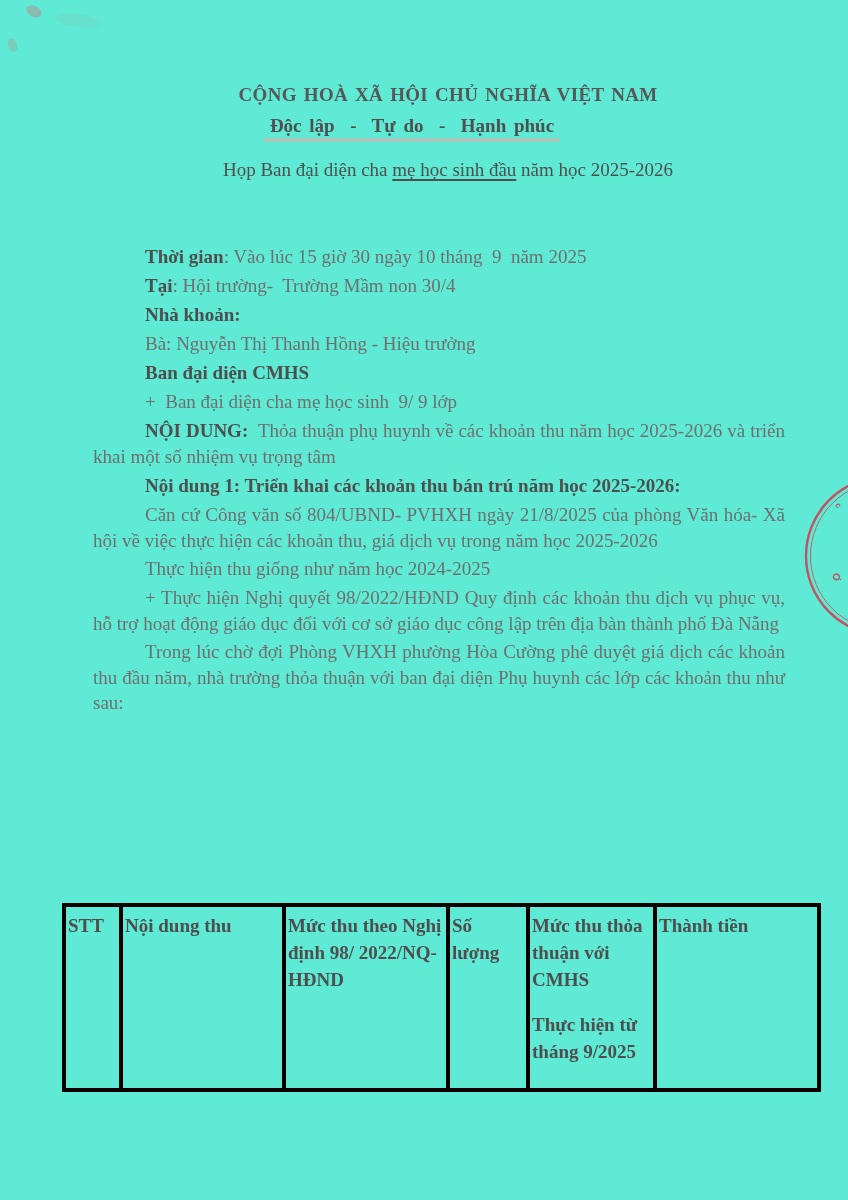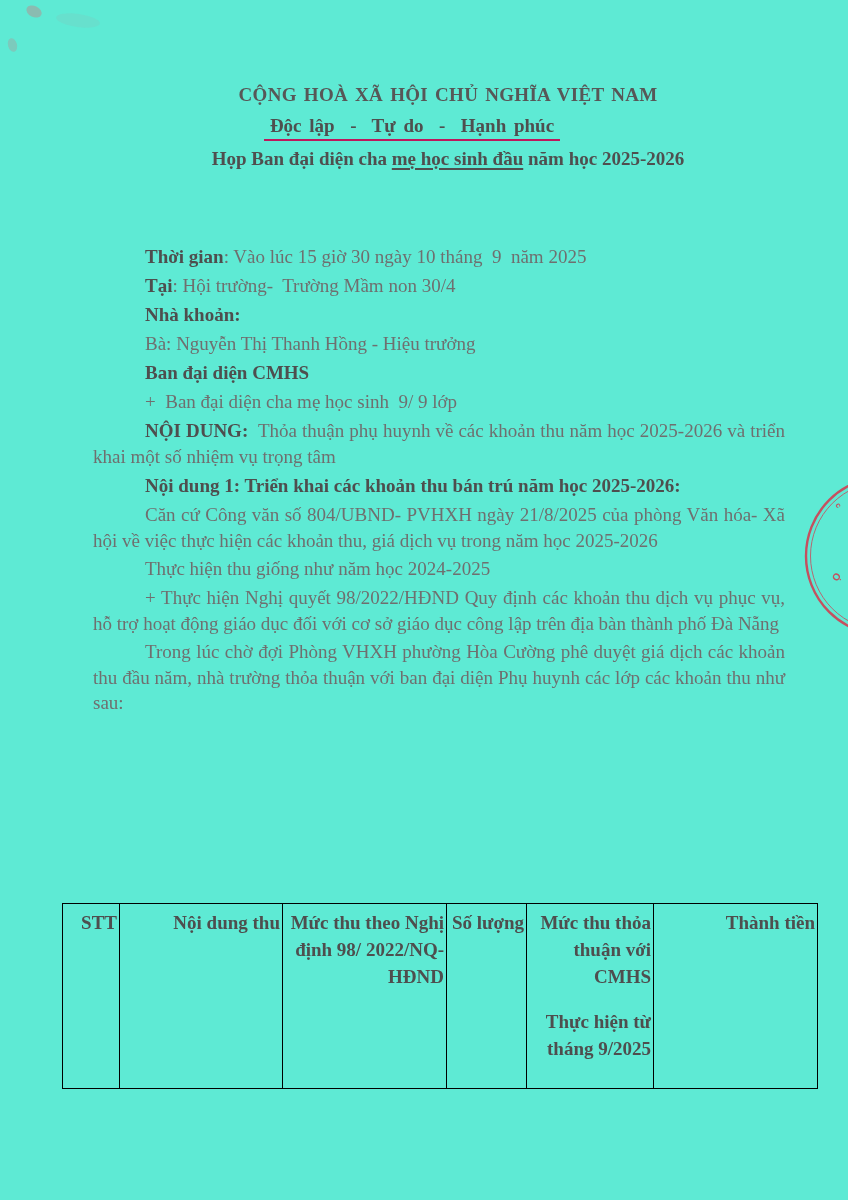--- a/index.html
+++ b/index.html
@@ -13,40 +13,40 @@
   .smudge{position:absolute;border-radius:50%;}
   .smudge.m1{left:26px;top:6px;width:16px;height:11px;background:rgba(205,120,125,.40);transform:rotate(25deg);}
   .smudge.m2{left:8px;top:38px;width:9px;height:14px;background:rgba(205,120,125,.28);transform:rotate(-15deg);}
   .smudge.m3{left:56px;top:14px;width:44px;height:13px;background:rgba(165,165,165,.14);transform:rotate(8deg);}
 
   
   .hdr{position:absolute;left:103px;top:84px;width:690px;text-align:center;}
   .republic{font-size:19px;font-weight:bold;color:#575757;letter-spacing:.3px;word-spacing:2px;}
   .motto{display:inline-block;position:relative;left:-36px;margin-top:9px;
          font-size:19px;font-weight:bold;color:#4f4f4f;word-spacing:3px;
-         border-bottom:2px solid #be185d;padding:0 6px 2px;}
+         border-bottom:2px solid #fca5a5;padding:0 6px 2px;}
   .doc-title{margin-top:27px;font-size:19.5px;font-weight:bold;color:#4f4f4f;letter-spacing:1px;}
-  .doc-subject{margin-top:7px;font-size:19px;font-weight:bold;color:#4f4f4f;}
+  .doc-subject{margin-top:18px;font-size:19px;font-weight:normal;color:#4f4f4f;}
   .doc-subject .u{text-decoration:underline;text-underline-offset:3px;text-decoration-thickness:1.5px;}
 
   
   .content{position:absolute;left:93px;top:244px;width:692px;
            font-size:19px;line-height:26px;text-align:justify;}
   .content p{margin:0 0 3px;text-indent:52px;}
   .meta{margin-bottom:4px;text-align:left;}
   .b{font-weight:bold;color:#4e4e4e;}
   .p-noidung{margin-top:8px;}
   .p-noidung1{margin-top:5px;font-weight:bold;color:#4e4e4e;}
   .lh-tight{line-height:25.5px;}
 
   
   .fee-table-wrap{position:absolute;left:62px;top:903px;}
   table.fee{border-collapse:collapse;table-layout:fixed;width:755px;}
   table.fee td{
-    border:1px solid #000000;vertical-align:top;text-align:right;
+    border:4px solid #000000;vertical-align:top;text-align:left;
     font-weight:bold;color:#4e4e4e;font-size:19px;line-height:27px;
     padding:5px 2px 0;
   }
   table.fee tr{height:185px;}
   .cell-note{margin-top:18px;}
 
   
   .stamp{position:absolute;right:0;top:478px;width:55px;height:160px;}
 </style>
 </head>

